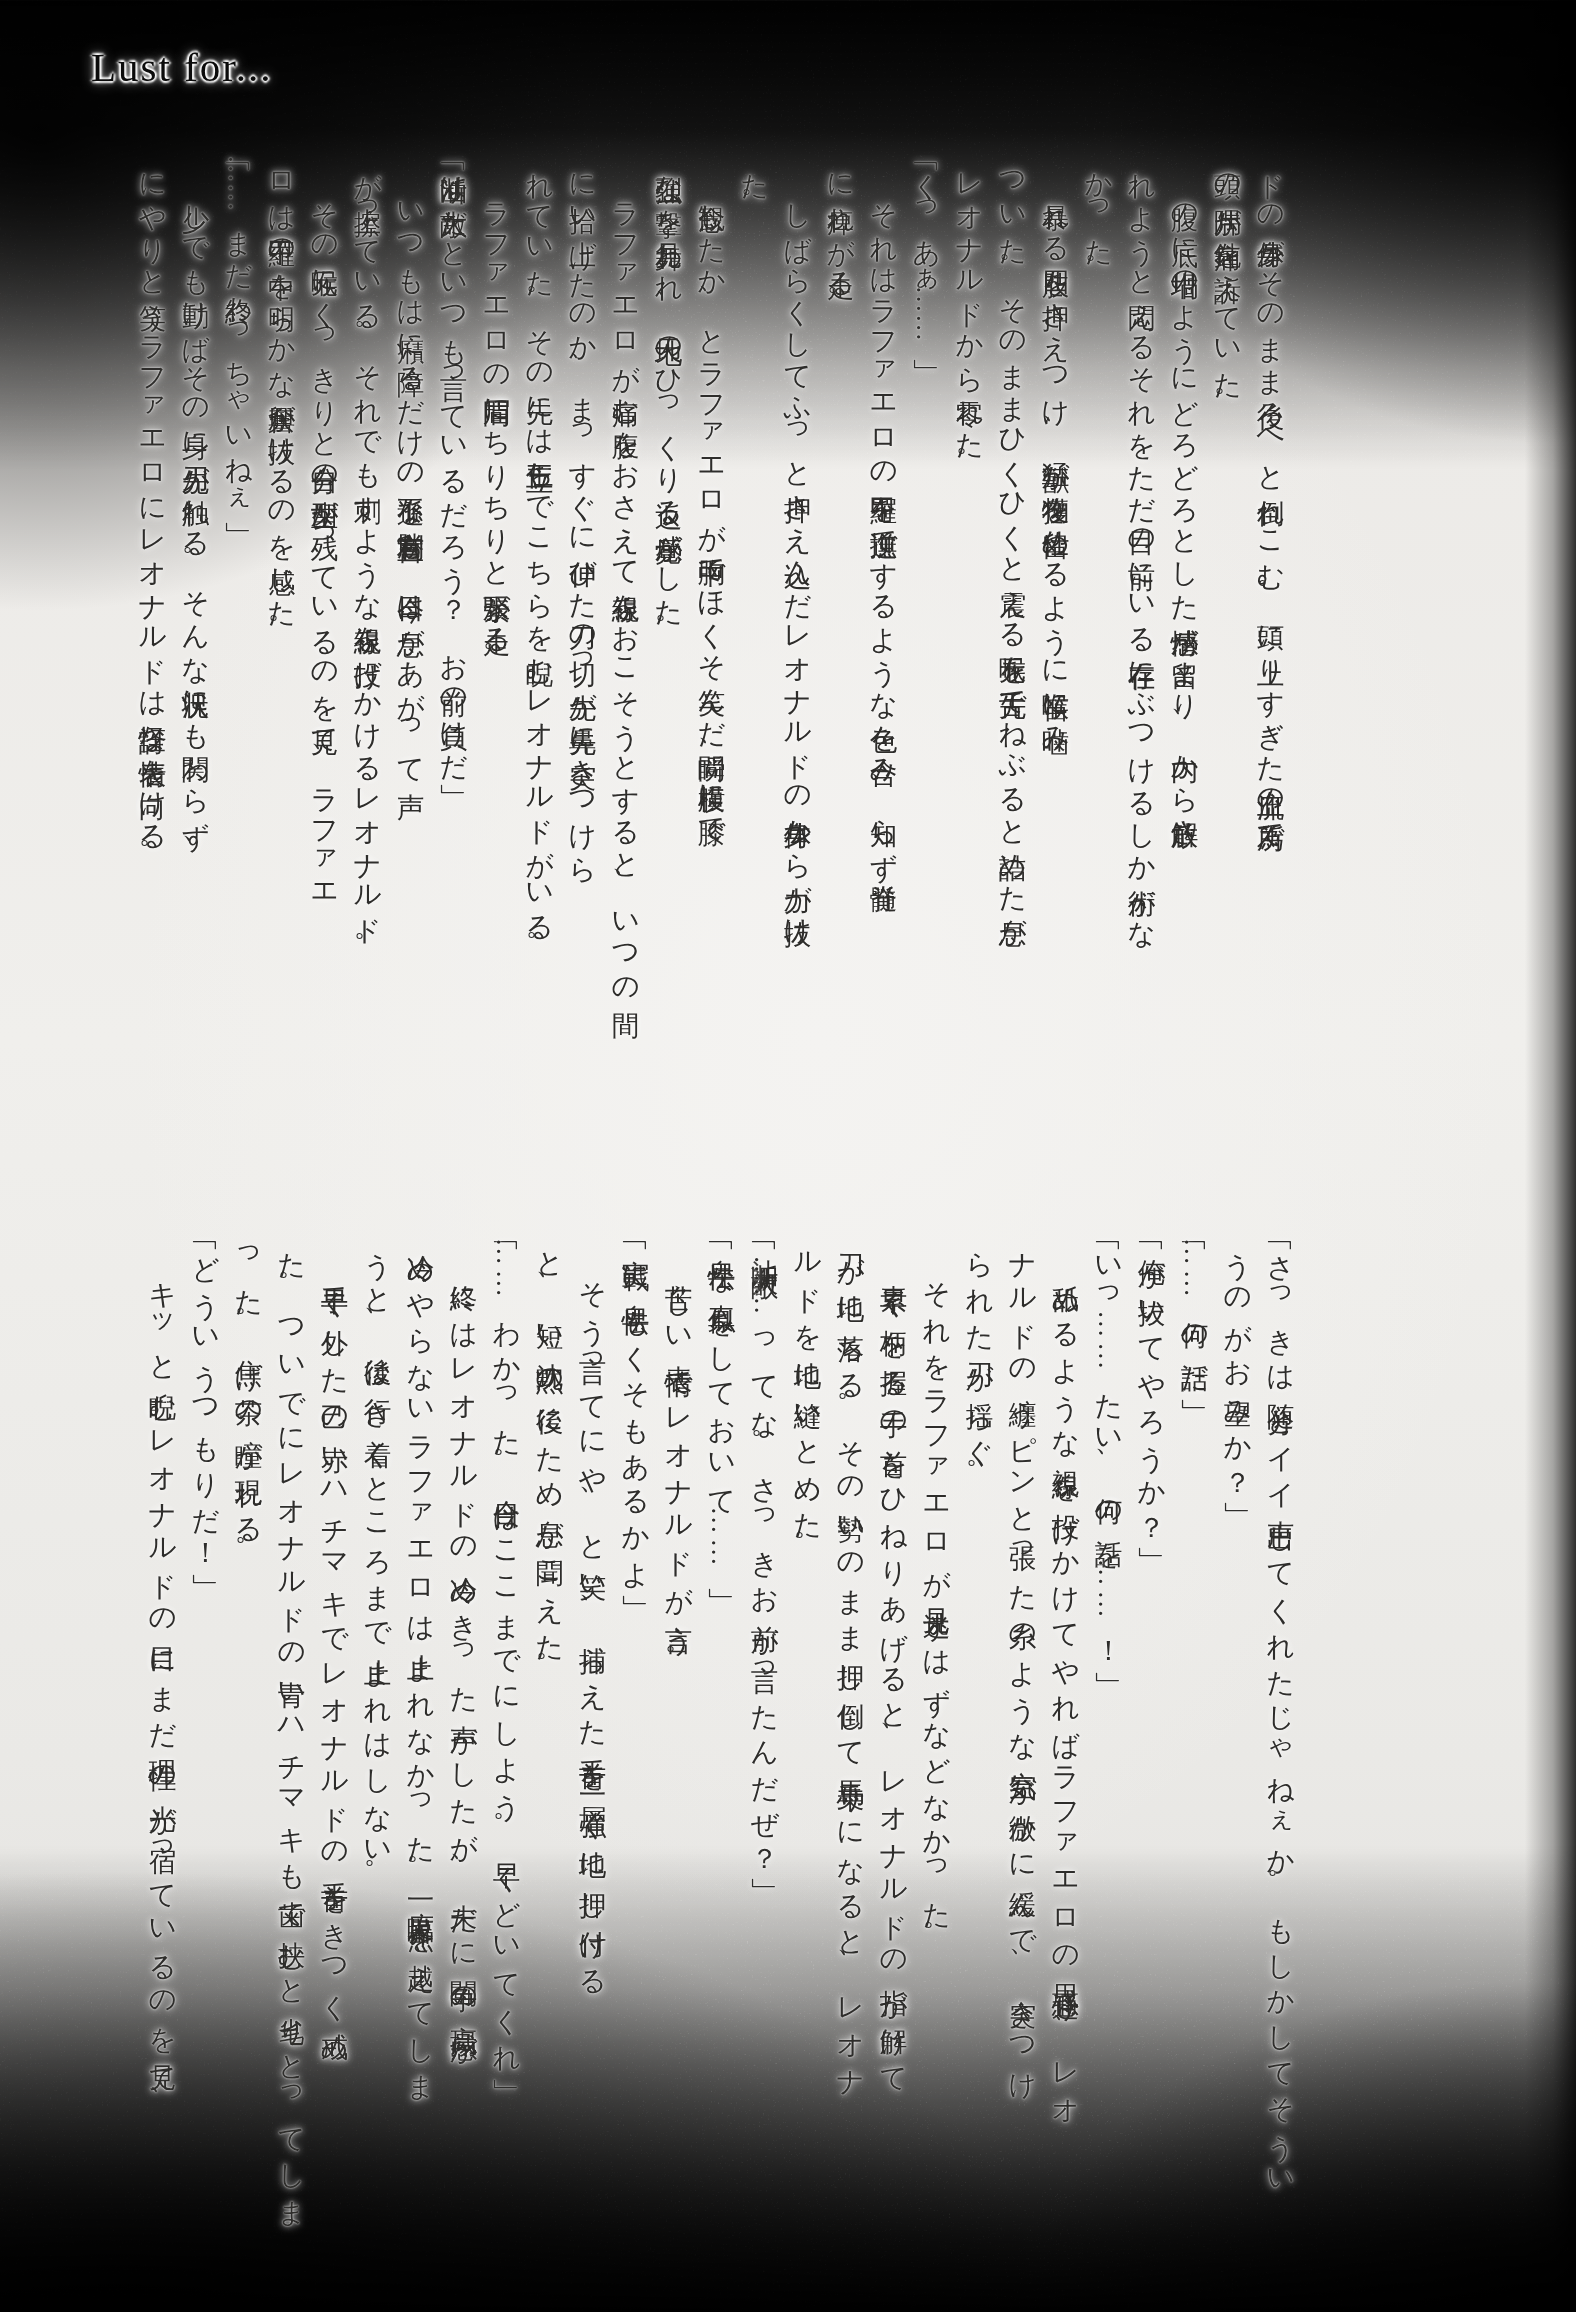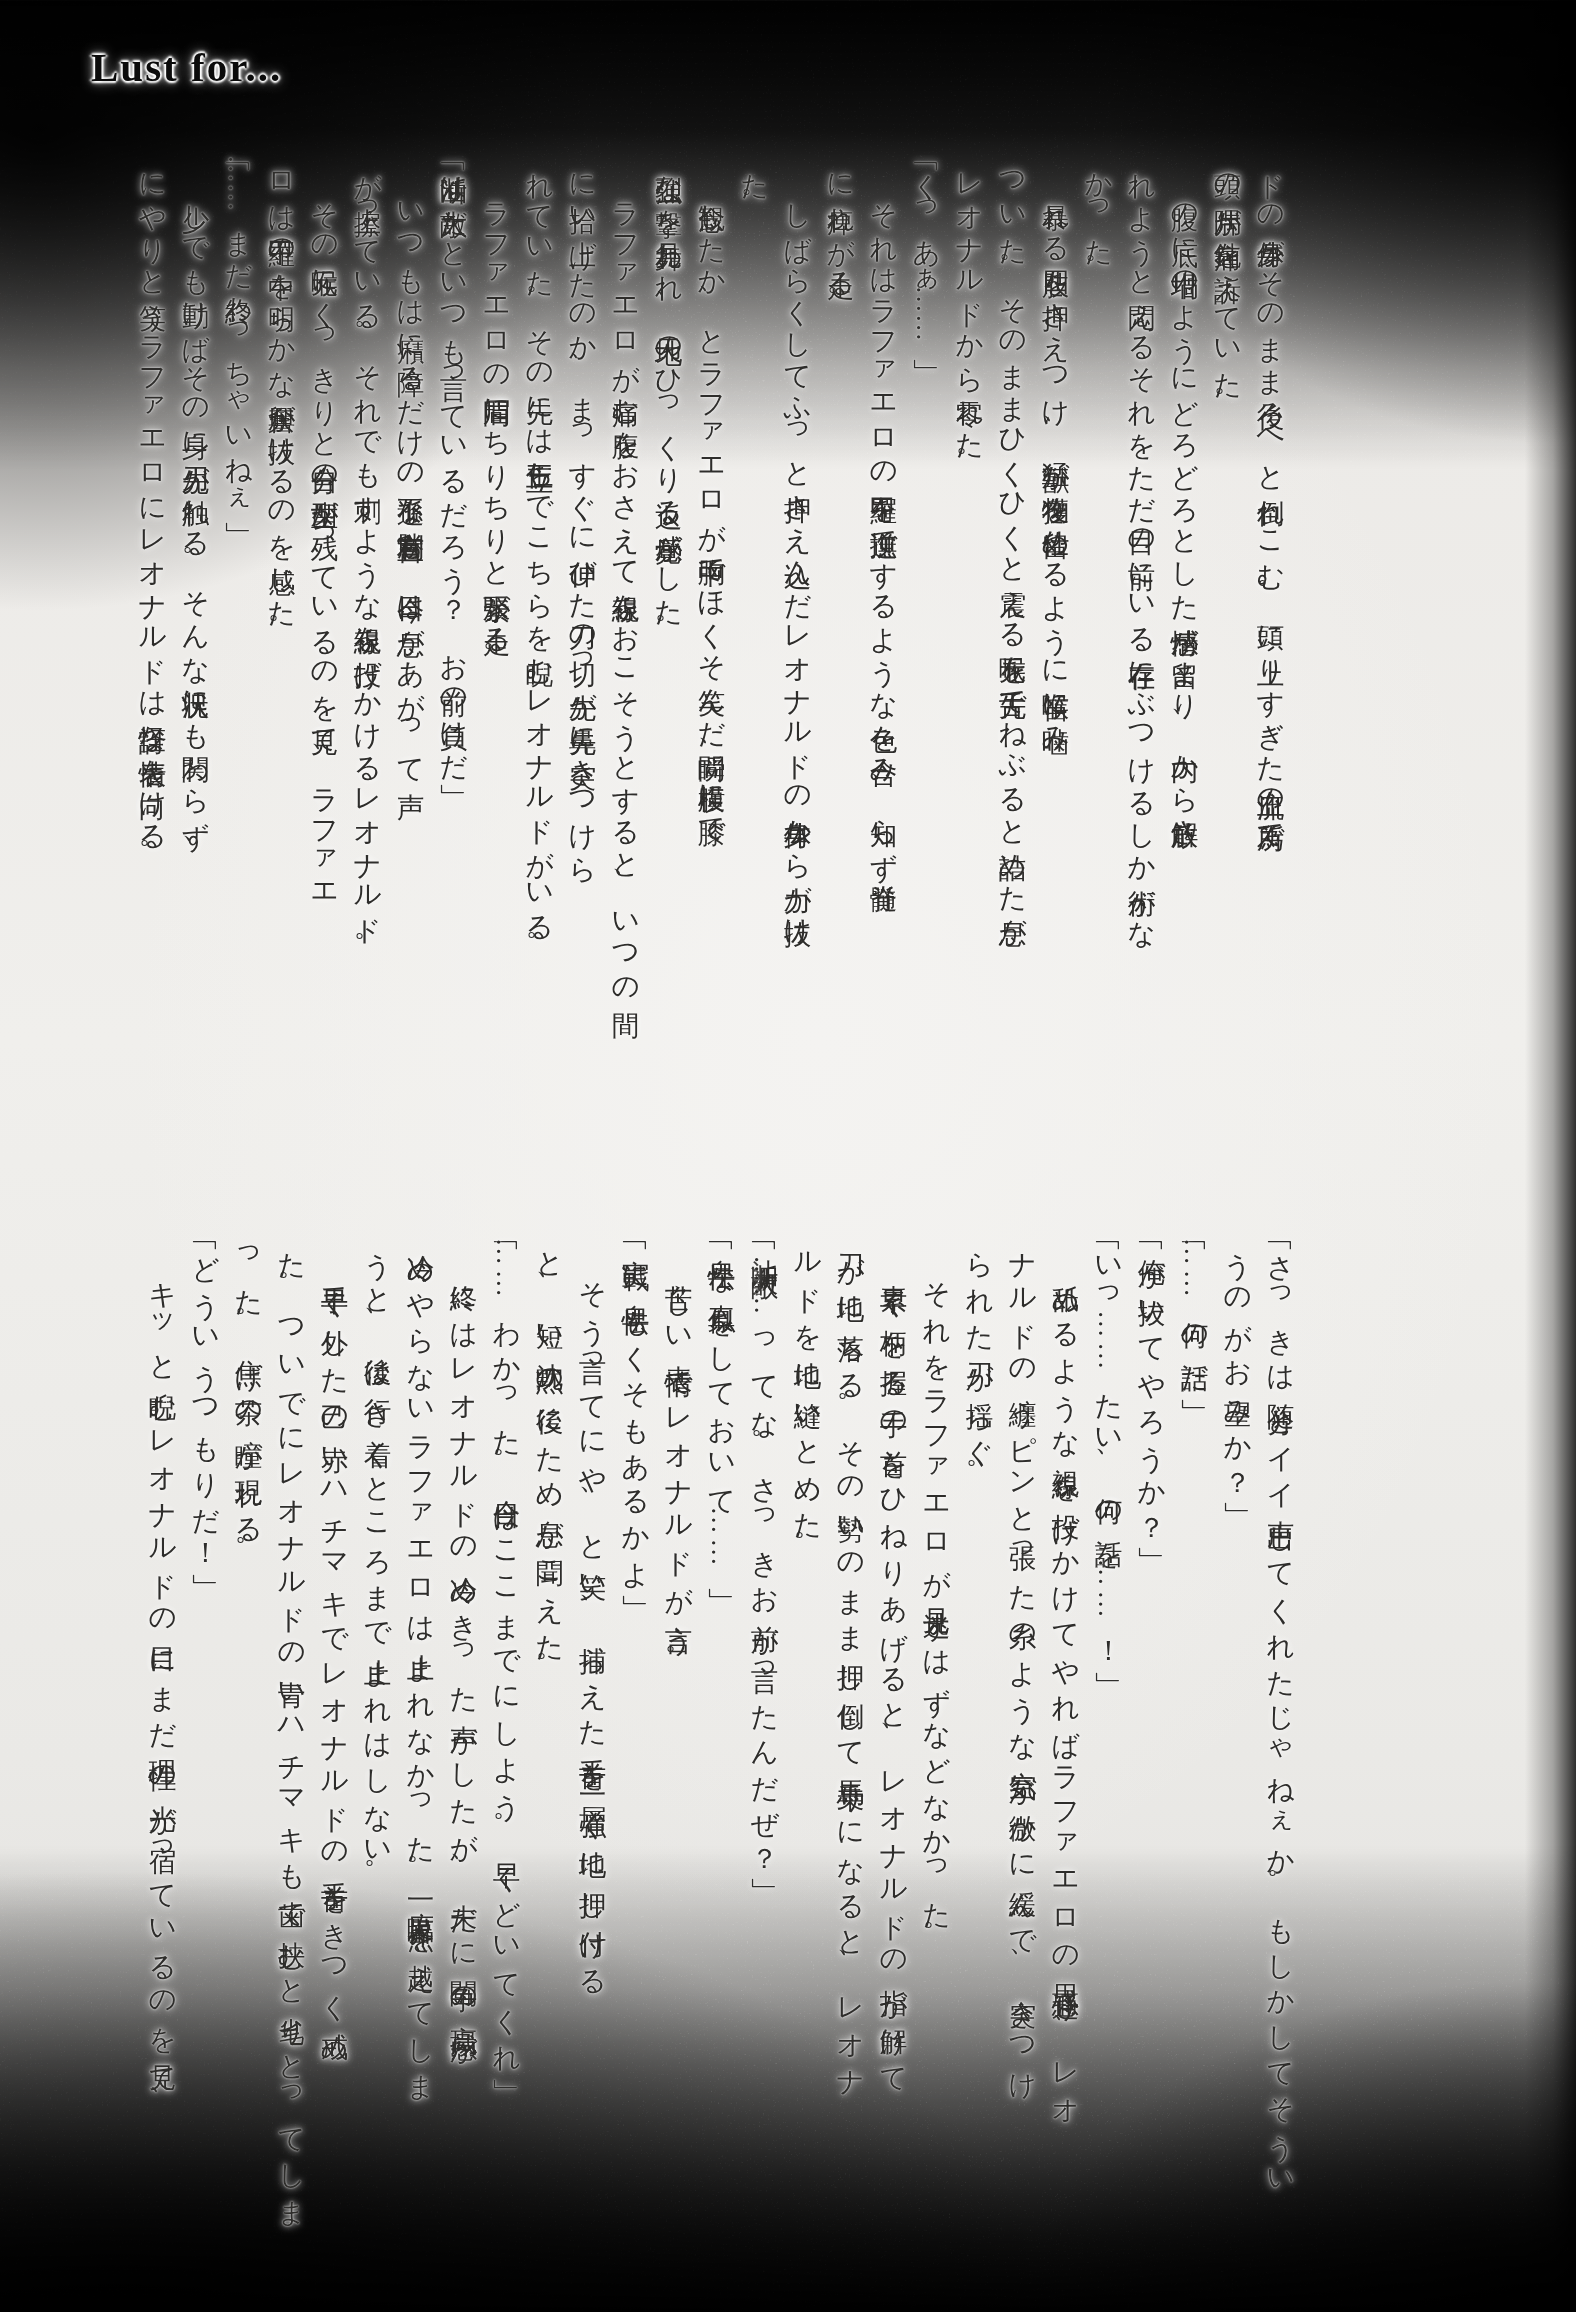--- a/index.html
+++ b/index.html
@@ -13,21 +13,21 @@
     background:
       radial-gradient(ellipse 965px 1231px at 52% 45%, #f4f3f1 0%, rgba(244,243,241,0) 72%),
       linear-gradient(180deg,#dcdbd9 0%,#eceae7 16%,#f0efec 45%,#eae9e6 76%,#dfdedc 100%);
   }
   .vignette-layer{
     position:absolute;left:0;top:0;z-index:1;pointer-events:none;
   }
   .title{
     position:absolute;left:91px;top:43px;z-index:2;margin:0;
     font-family:"Liberation Serif","DejaVu Serif",serif;
-    font-weight:700;font-size:41px;letter-spacing:2px;color:#0b0b0b;
+    font-weight:400;font-size:41px;letter-spacing:2px;color:#0b0b0b;
     text-shadow:
       -2px 0 2px #ffffff, 2px 0 2px #ffffff,
       0 -2px 2px #ffffff, 0 2px 2px #ffffff,
       0 0 6.9px #ffffff, 0 0 13.8px rgba(255,255,255,.85);
   }
   .text-block{
     position:absolute;z-index:2;
     writing-mode:vertical-rl;
     color:#2e2d2b;
     text-shadow:

